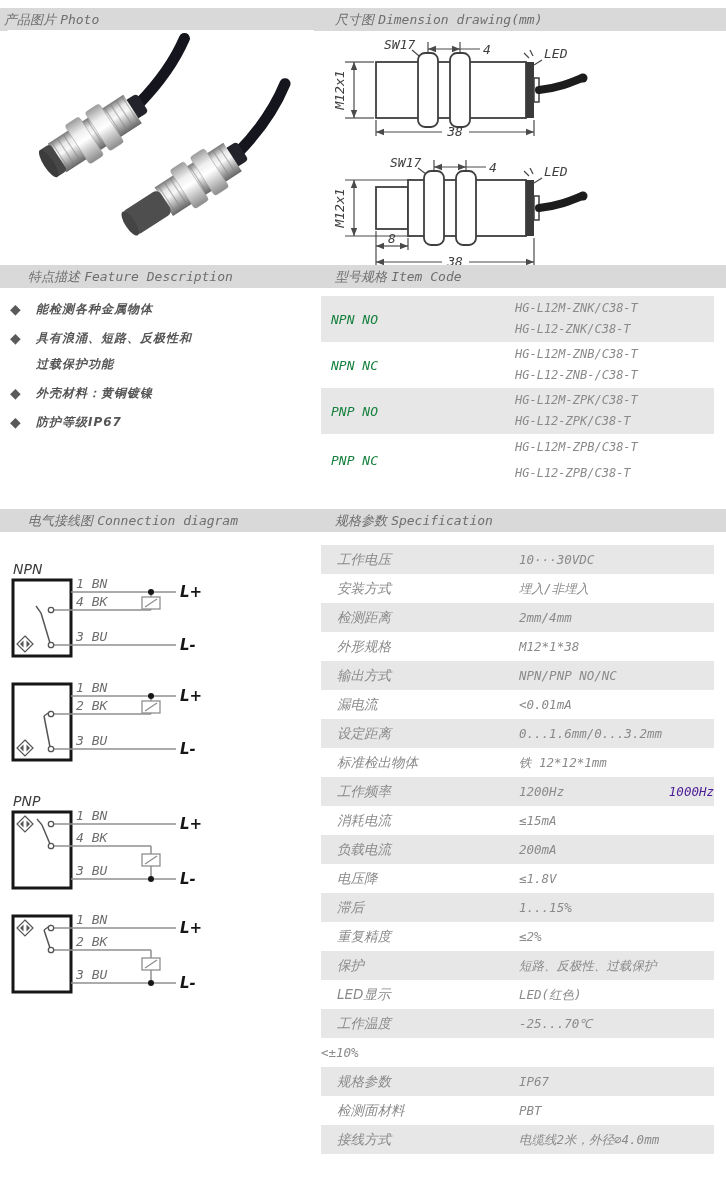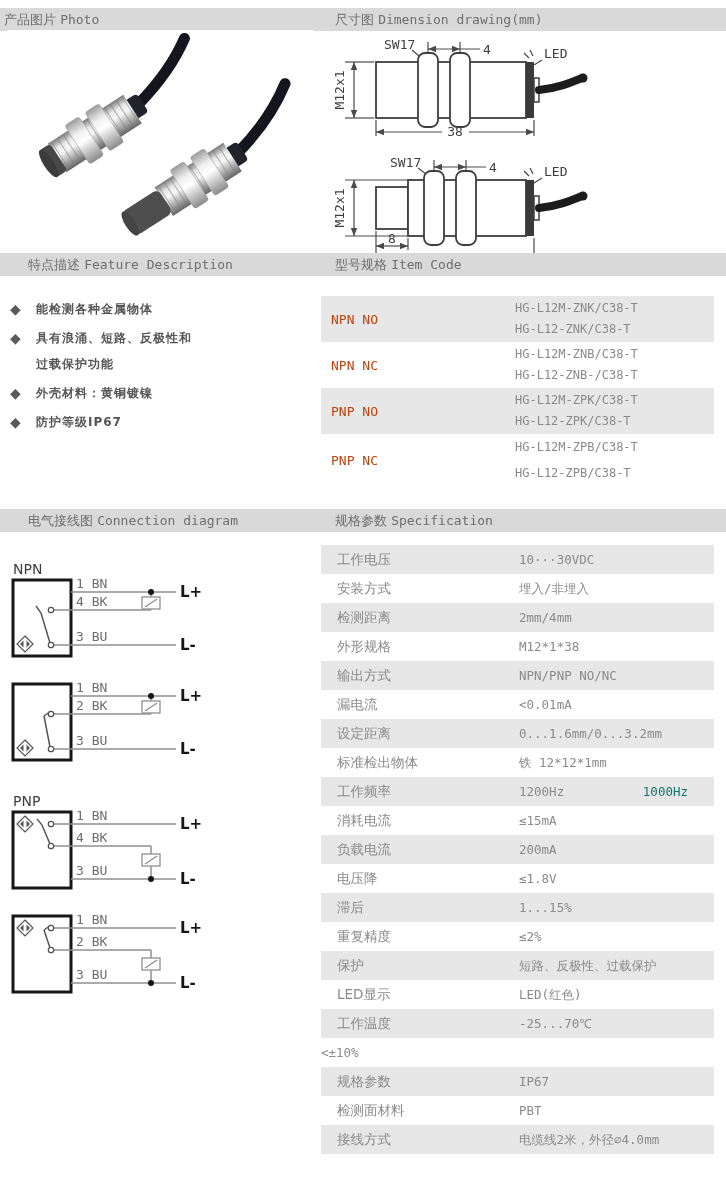--- a/index.html
+++ b/index.html
@@ -1,17 +1,17 @@
 <!DOCTYPE html>
 <html><head>
 <meta charset="utf-8">
 <style>
   html,body{margin:0;padding:0;background:#fff;}
   .page{position:relative;width:726px;height:1181px;background:#fff;overflow:hidden;
-        font-family:"DejaVu Sans",sans-serif;}
+        font-family:"DejaVu Sans",sans-serif;font-style:italic;}
   
   .bar{position:absolute;left:0;width:726px;height:23px;background:#d9d9d9;
        font-size:13px;color:#6e6e6e;line-height:23px;}
   .bar .bl{position:absolute;left:4px;white-space:nowrap;}
   .bar.indent .bl{left:28px;}
   .bar .br{position:absolute;left:335px;white-space:nowrap;}
   .bar .en{font-family:"DejaVu Sans Mono",monospace;}
   
   .photo-wrap{position:absolute;left:8px;top:30px;width:306px;height:226px;background:#fff;}
   
@@ -23,30 +23,30 @@
   .features{position:absolute;left:10px;top:299px;width:308px;}
   .feat{display:flex;margin-bottom:9px;}
   .feat .dia{width:26px;font-size:14px;color:#5a5a5a;line-height:20px;}
   .feat .txt{font-size:12px;font-weight:bold;color:#555;line-height:20px;letter-spacing:1px;}
   .feat .txt .l2{margin-top:6px;}
   
   .codes{position:absolute;left:321px;top:296px;width:393px;}
   .crow{display:flex;align-items:center;min-height:46px;}
   .crow:nth-child(odd){background:#e7e7e7;}
   .ctype{width:184px;padding-left:10px;font-family:"DejaVu Sans Mono",monospace;
-         font-size:13px;color:#c2410c;}
+         font-size:13px;color:#15803d;}
   .ccodes{font-family:"DejaVu Sans Mono",monospace;font-size:12px;color:#8a8a8a;line-height:21px;}
   
   .specs{position:absolute;left:321px;top:545px;width:393px;}
   .srow{display:flex;height:29px;line-height:29px;}
   .srow:nth-child(odd){background:#e7e7e7;}
   .slabel{width:182px;padding-left:16px;font-size:13.5px;color:#8a8a8a;white-space:nowrap;}
   .sval{font-family:"DejaVu Sans Mono",monospace;font-size:12.5px;color:#8a8a8a;white-space:nowrap;}
-  .sval2{margin-left:auto;padding-right:26px;font-family:"DejaVu Sans Mono",monospace;
-         font-size:12.5px;color:#0f766e;}
+  .sval2{margin-left:auto;padding-right:0;font-family:"DejaVu Sans Mono",monospace;
+         font-size:12.5px;color:#4c1d95;}
   
   .wiring{position:absolute;left:10px;top:560px;width:300px;}
   .wiring svg{display:block;}
   .wd1{margin-bottom:4px;} .wd2{margin-bottom:14px;} .wd3{margin-bottom:4px;}
   .wlab{font-size:14px;fill:#3d3d3d;font-family:"DejaVu Sans",sans-serif;}
   .wtxt{font-size:13px;fill:#6e6e6e;font-family:"DejaVu Sans Mono",monospace;}
   .wterm{font-size:15px;font-weight:bold;fill:#161616;font-family:"DejaVu Sans",sans-serif;}
 </style>
 </head>
 <body>
@@ -195,21 +195,21 @@
       <circle cx="251" cy="44" r="4.5" fill="#1c1c1c"></circle>
       <text class="dimtext" x="58" y="15">SW17</text>
       <text class="dimtext" x="157" y="20">4</text>
       <text class="dimtext" x="212" y="24">LED</text>
       <text class="dimtext" x="12" y="56" transform="rotate(-90 12 56)" text-anchor="middle">M12x1</text>
       <text class="dimtext" x="60" y="91" text-anchor="middle">8</text>
       <text class="dimtext" x="123" y="114" text-anchor="middle">38</text>
     </svg>
   </div>
 
-  <div class="bar indent" style="top:253px">
+  <div class="bar indent" style="top:265px">
     <span class="bl"><span>特点描述</span> <span class="en">Feature Description</span></span>
     <span class="br"><span>型号规格</span> <span class="en">Item Code</span></span>
   </div>
 
   <div class="features">
     <div class="feat">
       <span class="dia">◆</span>
       <span class="txt">能检测各种金属物体</span>
     </div>
     <div class="feat">

